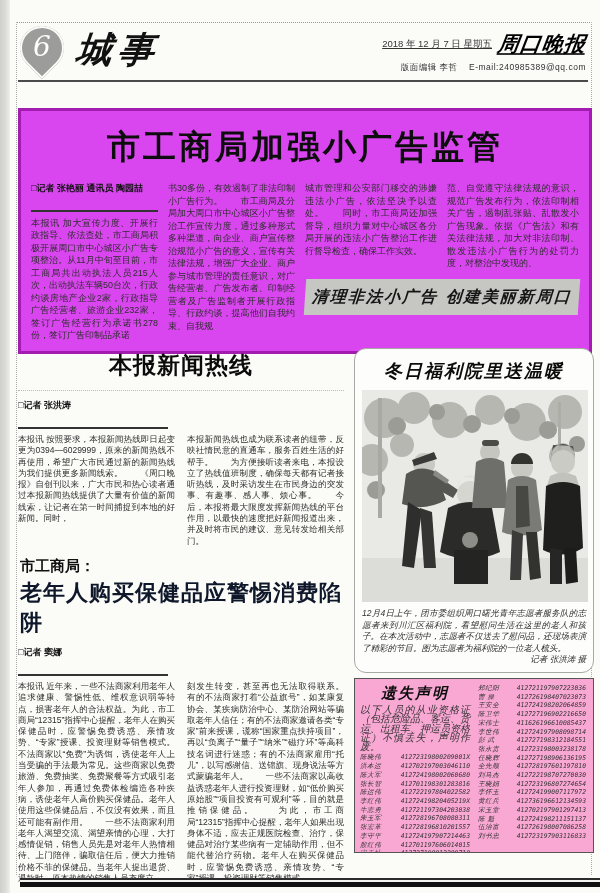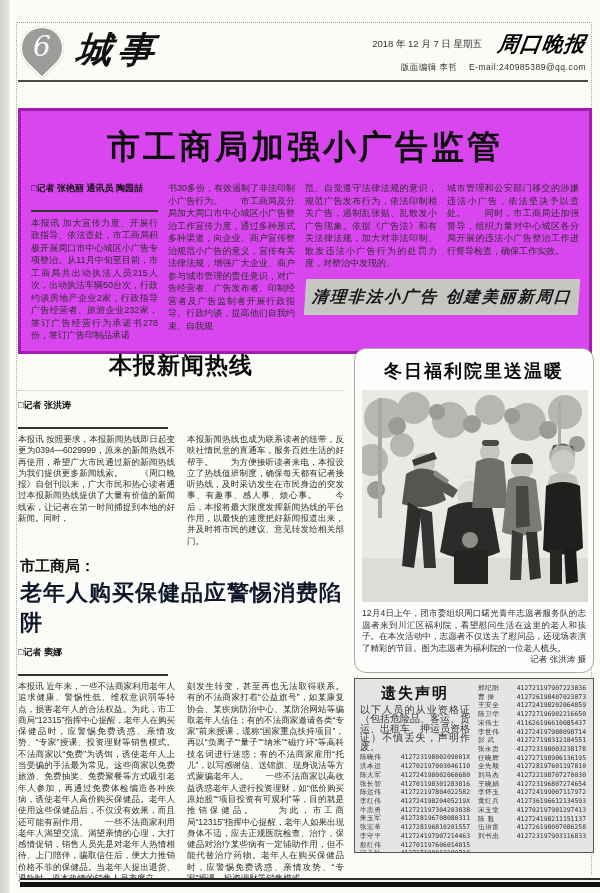--- a/index.html
+++ b/index.html
@@ -20,21 +20,21 @@
   .masthead{position:absolute;left:8px;top:26px;width:570px;height:54px;border-bottom:2px solid #4a4a4a;}
   .page-pin{position:absolute;left:2px;top:0px;width:44px;height:44px;background:#9c9c9a;
     border-radius:50% 50% 50% 0;transform:rotate(-45deg);box-shadow:0 0 0 2px #fbfbf8 inset;}
   .page-pin span{display:block;width:44px;height:44px;transform:rotate(45deg);
     color:#fff;font-family:"DejaVu Serif",serif;font-style:italic;font-size:28px;
     text-align:center;line-height:42px;}
   .section-title{position:absolute;left:58px;top:0px;font-family:"DejaVu Serif",serif;
     font-weight:bold;font-style:italic;font-size:36px;letter-spacing:6px;color:#111;
     transform:skewX(-6deg);}
   .header-right{position:absolute;right:2px;top:4px;text-align:right;}
-  .date-row{font-size:9.5px;color:#333;display:flex;align-items:center;gap:16px;}
+  .date-row{font-size:9.5px;color:#333;display:flex;align-items:center;gap:6px;text-decoration:underline;}
   .paper-name{font-family:"DejaVu Serif",serif;font-weight:bold;font-style:italic;
     font-size:21px;color:#000;letter-spacing:1px;transform:skewX(-8deg);display:inline-block;}
   .editor-row{font-size:8.5px;color:#333;margin-top:4px;letter-spacing:.5px;}
 
   
   .article1{position:absolute;left:8px;top:92px;width:568px;height:240px;
     border:3px solid #a21caf;background:#d946ef;margin-top:16px;}
   .a1-headline{text-align:center;font-size:33px;font-weight:900;letter-spacing:3px;
     color:#0d0d0d;margin-top:14px;font-family:"Liberation Sans",sans-serif;}
   .a1-body{display:flex;gap:10px;padding:12px 10px 0 10px;}
@@ -52,28 +52,28 @@
   .left-lower{position:absolute;left:8px;top:342px;width:326px;}
   .hotline{text-align:center;font-weight:900;font-size:23px;line-height:30px;color:#0b0b0b;
     padding:8px 0 10px 0;border-bottom:1px dotted #bbb;margin-bottom:8px;letter-spacing:1px;}
   .two-cols{display:flex;gap:12px;}
   .wcol{width:157px;font-size:8.5px;line-height:11.3px;text-align:justify;color:#2e2e2e;}
   .a3{margin-top:10px;}
   .a3-kicker{font-size:15px;font-weight:bold;color:#111;margin:2px 0 2px 2px;}
   .a3-headline{font-size:22px;font-weight:900;letter-spacing:1px;color:#0f172a;margin:0 0 8px 2px;}
 
   
-  .right-col{position:absolute;left:344px;top:348px;width:240px;}
+  .right-col{position:absolute;left:344px;top:348px;width:240px;font-style:italic;}
   .photo-box{border:1px solid #a8a8a4;border-radius:12px;padding:8px 7px 6px 7px;background:#fdfdfb;}
   .photo-title{text-align:center;font-size:18px;font-weight:900;letter-spacing:2px;color:#0c0c0c;margin:2px 0 7px 0;}
   .photo-frame{width:226px;height:212px;overflow:hidden;background:#e7e7e4;}
   .photo-caption{font-size:8.5px;line-height:11.5px;text-align:justify;color:#2e2e2e;margin-top:6px;}
   .photo-credit{text-align:right;font-size:8.5px;color:#2e2e2e;}
 
-  .lost-box{margin-top:5px;border:1.5px solid #555;padding:5px 5px 3px 5px;background:#e5e5e5;height:165px;overflow:hidden;}
+  .lost-box{margin-top:5px;border:1.5px solid #555;padding:5px 5px 3px 5px;background:#f9a8d4;height:165px;overflow:hidden;}
   .lost-flex{display:flex;gap:8px;}
   .lost-left{width:110px;}
   .lost-right{width:108px;}
   .lost-title{text-align:center;font-size:15px;font-weight:900;letter-spacing:2px;color:#0c0c0c;}
   .lost-intro{font-size:10px;line-height:9.3px;text-align:justify;color:#333;margin:2px 0 2px 0;}
   .ln-row{display:flex;justify-content:space-between;font-size:6.6px;line-height:8.7px;color:#333;white-space:nowrap;}
   .ln-name{letter-spacing:.5px;}
   .ln-id{font-family:"DejaVu Sans Mono",monospace;font-size:6.4px;}
 
   
@@ -112,22 +112,22 @@
   <div class="article1">
     <div class="a1-headline">市工商局加强小广告监管</div>
     <div class="a1-body">
       <div class="ncol">
         <div class="byline">□记者 张艳丽 通讯员 陶园喆</div>
         <span>本报讯 加大宣传力度、开展行政指导、依法查处，市工商局积极开展周口市中心城区小广告专项整治。从11月中旬至目前，市工商局共出动执法人员215人次，出动执法车辆50台次，行政约谈房地产企业2家，行政指导广告经营者、旅游企业232家，签订广告经营行为承诺书278份，签订广告印制品承诺</span>
       </div>
       <div class="ncol">书30多份，有效遏制了非法印制小广告行为。　　市工商局及分局加大周口市中心城区小广告整治工作宣传力度，通过多种形式多种渠道，向企业、商户宣传整治规范小广告的意义，宣传有关法律法规，增强广大企业、商户参与城市管理的责任意识，对广告经营者、广告发布者、印制经营者及广告监制者开展行政指导、行政约谈，提高他们自我约束、自我规</div>
       <div class="col34">
         <div class="pair">
+          <div class="ncol">城市管理和公安部门移交的涉嫌违法小广告，依法坚决予以查处。　　同时，市工商局还加强督导，组织力量对中心城区各分局开展的违法小广告整治工作进行督导检查，确保工作实效。</div>
           <div class="ncol">范、自觉遵守法律法规的意识，规范广告发布行为，依法印制相关广告，遏制乱张贴、乱散发小广告现象。依据《广告法》和有关法律法规，加大对非法印制、散发违法小广告行为的处罚力度，对整治中发现的、</div>
-          <div class="ncol">城市管理和公安部门移交的涉嫌违法小广告，依法坚决予以查处。　　同时，市工商局还加强督导，组织力量对中心城区各分局开展的违法小广告整治工作进行督导检查，确保工作实效。</div>
         </div>
         <div class="slogan-box">清理非法小广告  创建美丽新周口</div>
       </div>
     </div>
   </div>
 
   <div class="left-lower">
     <div class="hotline">
       <div>本报新闻热线</div>
     </div>

